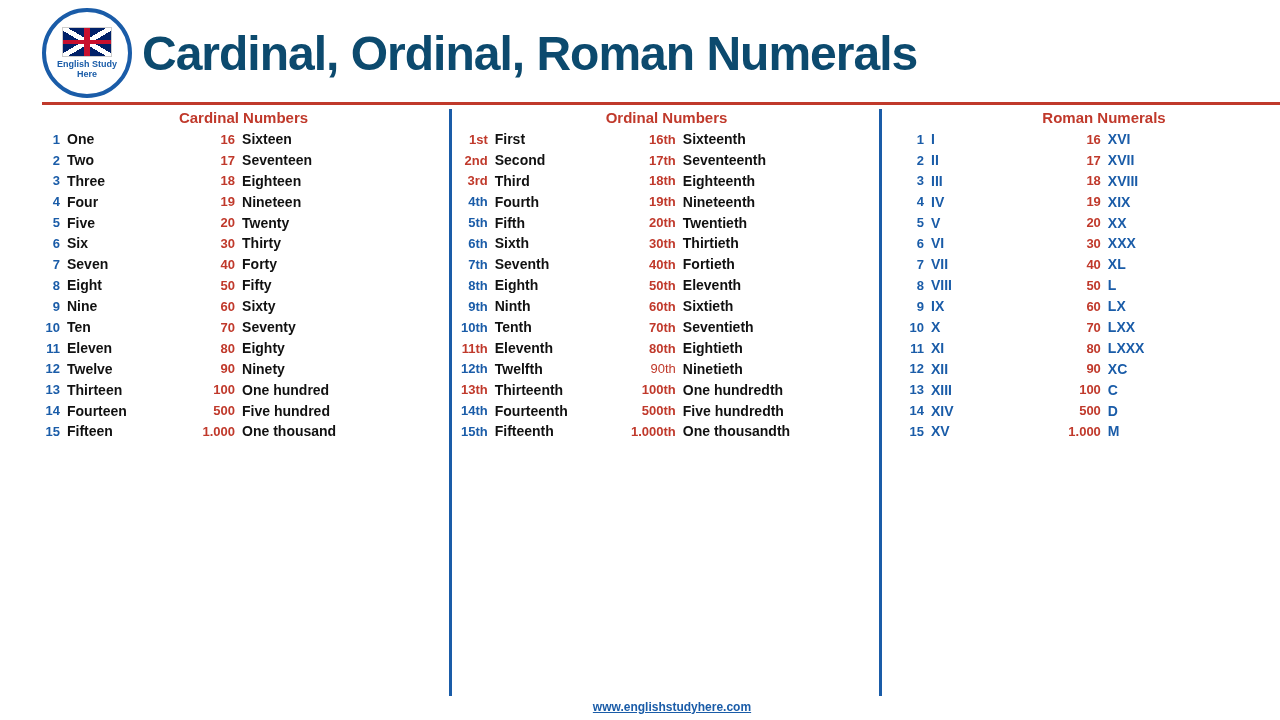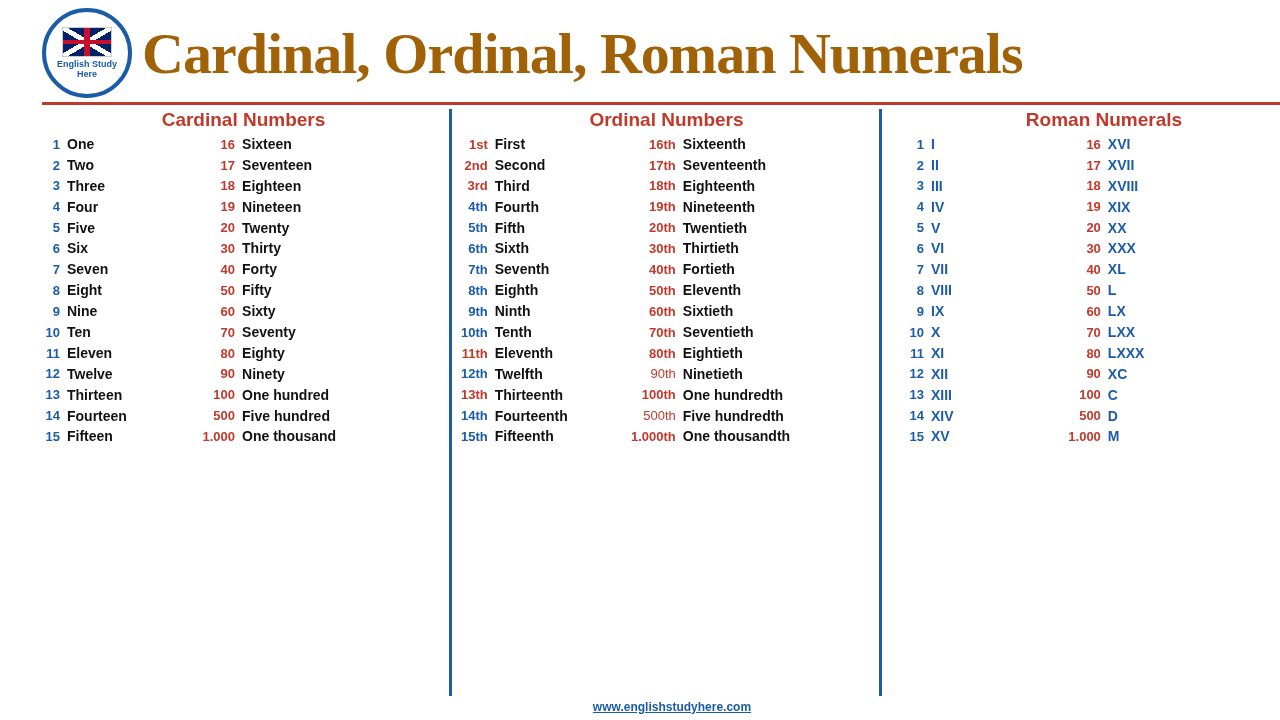--- a/index.html
+++ b/index.html
@@ -59,24 +59,24 @@
     .flag-cross-v {
       position: absolute; top: 0; left: 43%; width: 14%; height: 100%; background: #C8102E;
     }
     .logo-text-top {
       font-size: 9px; font-weight: bold; color: #1a5ca8; text-align: center; margin-top: 2px;
     }
     .logo-text-bottom {
       font-size: 9px; font-weight: bold; color: #1a5ca8; text-align: center;
     }
     .title {
-      font-size: 58px;
+      font-size: 48px;
       font-weight: 900;
-      color: #a16207;
-      font-family: Liberation Serif, serif;
+      color: #0c4a6e;
+      font-family: Liberation Sans, sans-serif;
       letter-spacing: -1px;
     }
     .underline-bar {
       height: 3px;
       background: #c0392b;
       width: 100%;
       margin-bottom: 4px;
     }
     
     .content {
@@ -99,21 +99,21 @@
       border-right: 3px solid #1a5ca8;
       padding-left: 6px;
       padding-right: 4px;
     }
     .section-roman {
       flex: 1;
       padding-left: 24px;
     }
     .section-header {
       text-align: center;
-      font-size: 19px;
+      font-size: 15px;
       font-weight: bold;
       color: #c0392b;
       margin-bottom: 3px;
     }
     
     table {
       border-collapse: collapse;
       width: 100%;
       font-size: 13px;
     }
@@ -350,21 +350,21 @@
   </tr>
             <tr>
     <td class="num-col red-text" style="font-weight:bold">13th</td>
     <td class="word-col">Thirteenth</td>
     <td class="num-col red-text" style="font-weight:bold">100th</td>
     <td class="word-col">One hundredth</td>
   </tr>
             <tr>
     <td class="num-col blue-text" style="font-weight:bold">14th</td>
     <td class="word-col">Fourteenth</td>
-    <td class="num-col red-text" style="font-weight:normal">500th</td>
+    <td class="num-col red-text" style="font-weight:bold">500th</td>
     <td class="word-col">Five hundredth</td>
   </tr>
             <tr>
     <td class="num-col blue-text" style="font-weight:bold">15th</td>
     <td class="word-col">Fifteenth</td>
     <td class="num-col red-text" style="font-weight:bold">1.000th</td>
     <td class="word-col">One thousandth</td>
   </tr>
           </tbody>
       </table>

